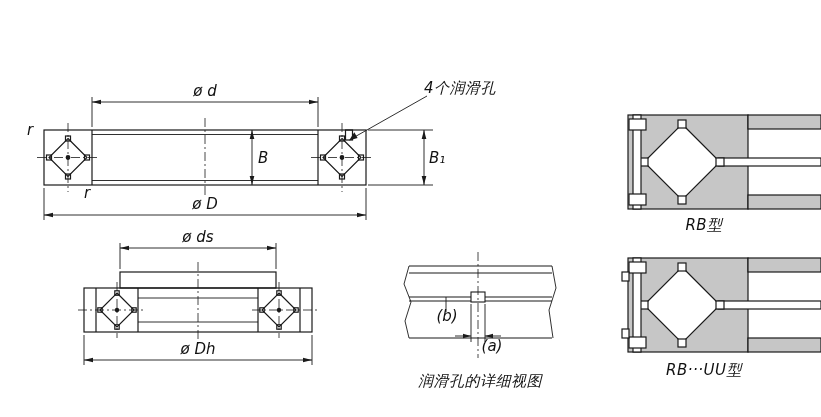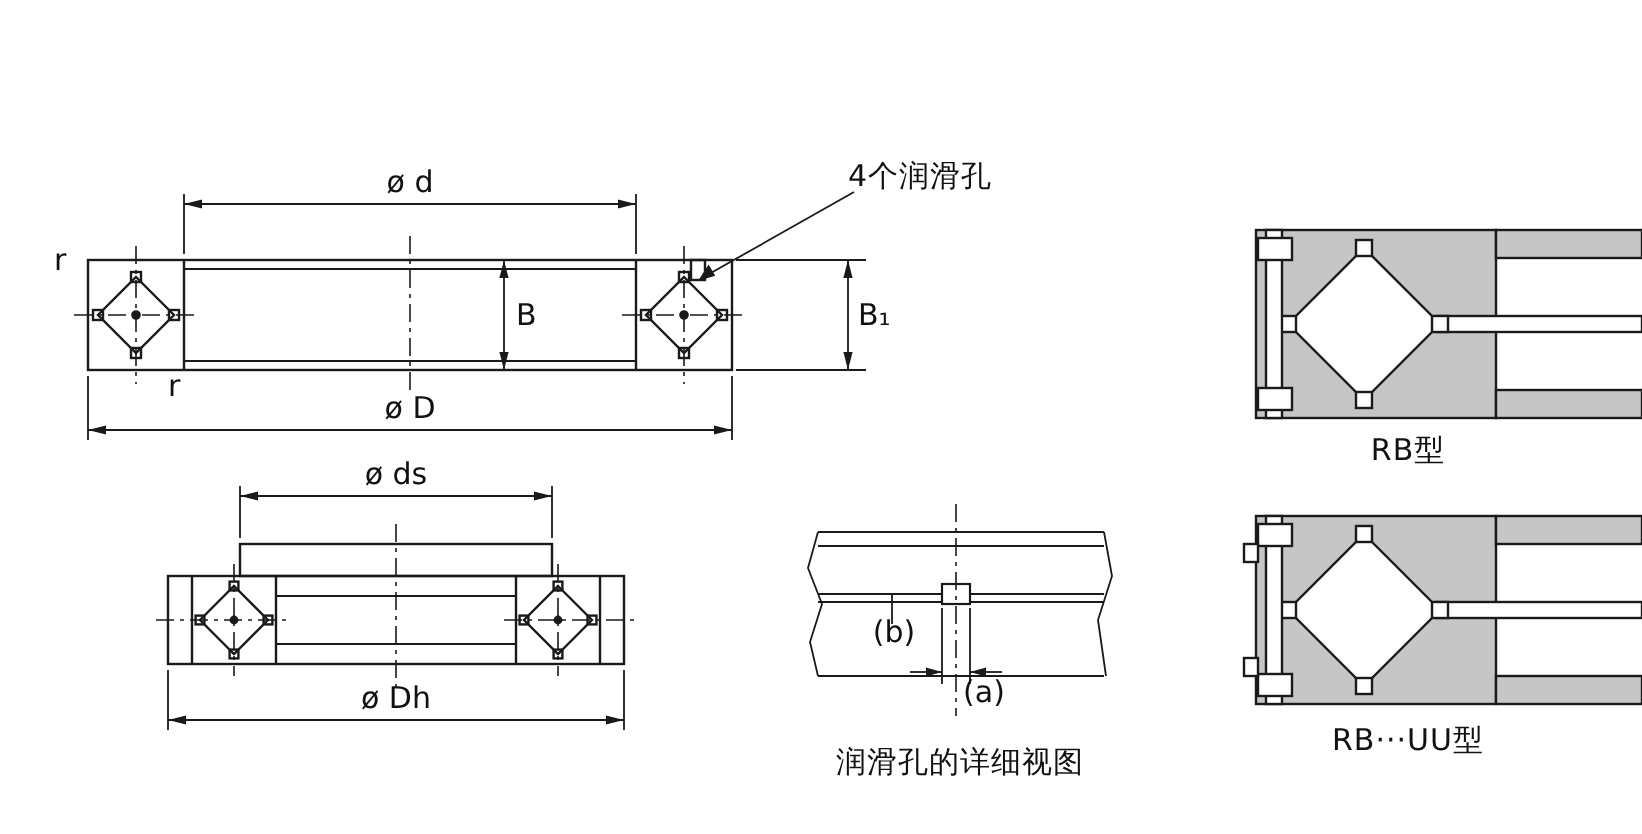--- a/index.html
+++ b/index.html
@@ -7,20 +7,21 @@
     padding: 0;
     background: #ffffff;
   }
   .canvas {
     position: relative;
     width: 821px;
     height: 417px;
     background: #ffffff;
     overflow: hidden;
     font-family: "DejaVu Sans", "Liberation Sans", sans-serif;
+    font-style: italic;
   }
   svg text {
     font-family: "DejaVu Sans", "Liberation Sans", sans-serif;
     font-size: 15px;
     fill: #111111;
     stroke: none;
   }
   svg text.cjk {
     font-size: 15px;
     letter-spacing: 0.5px;

